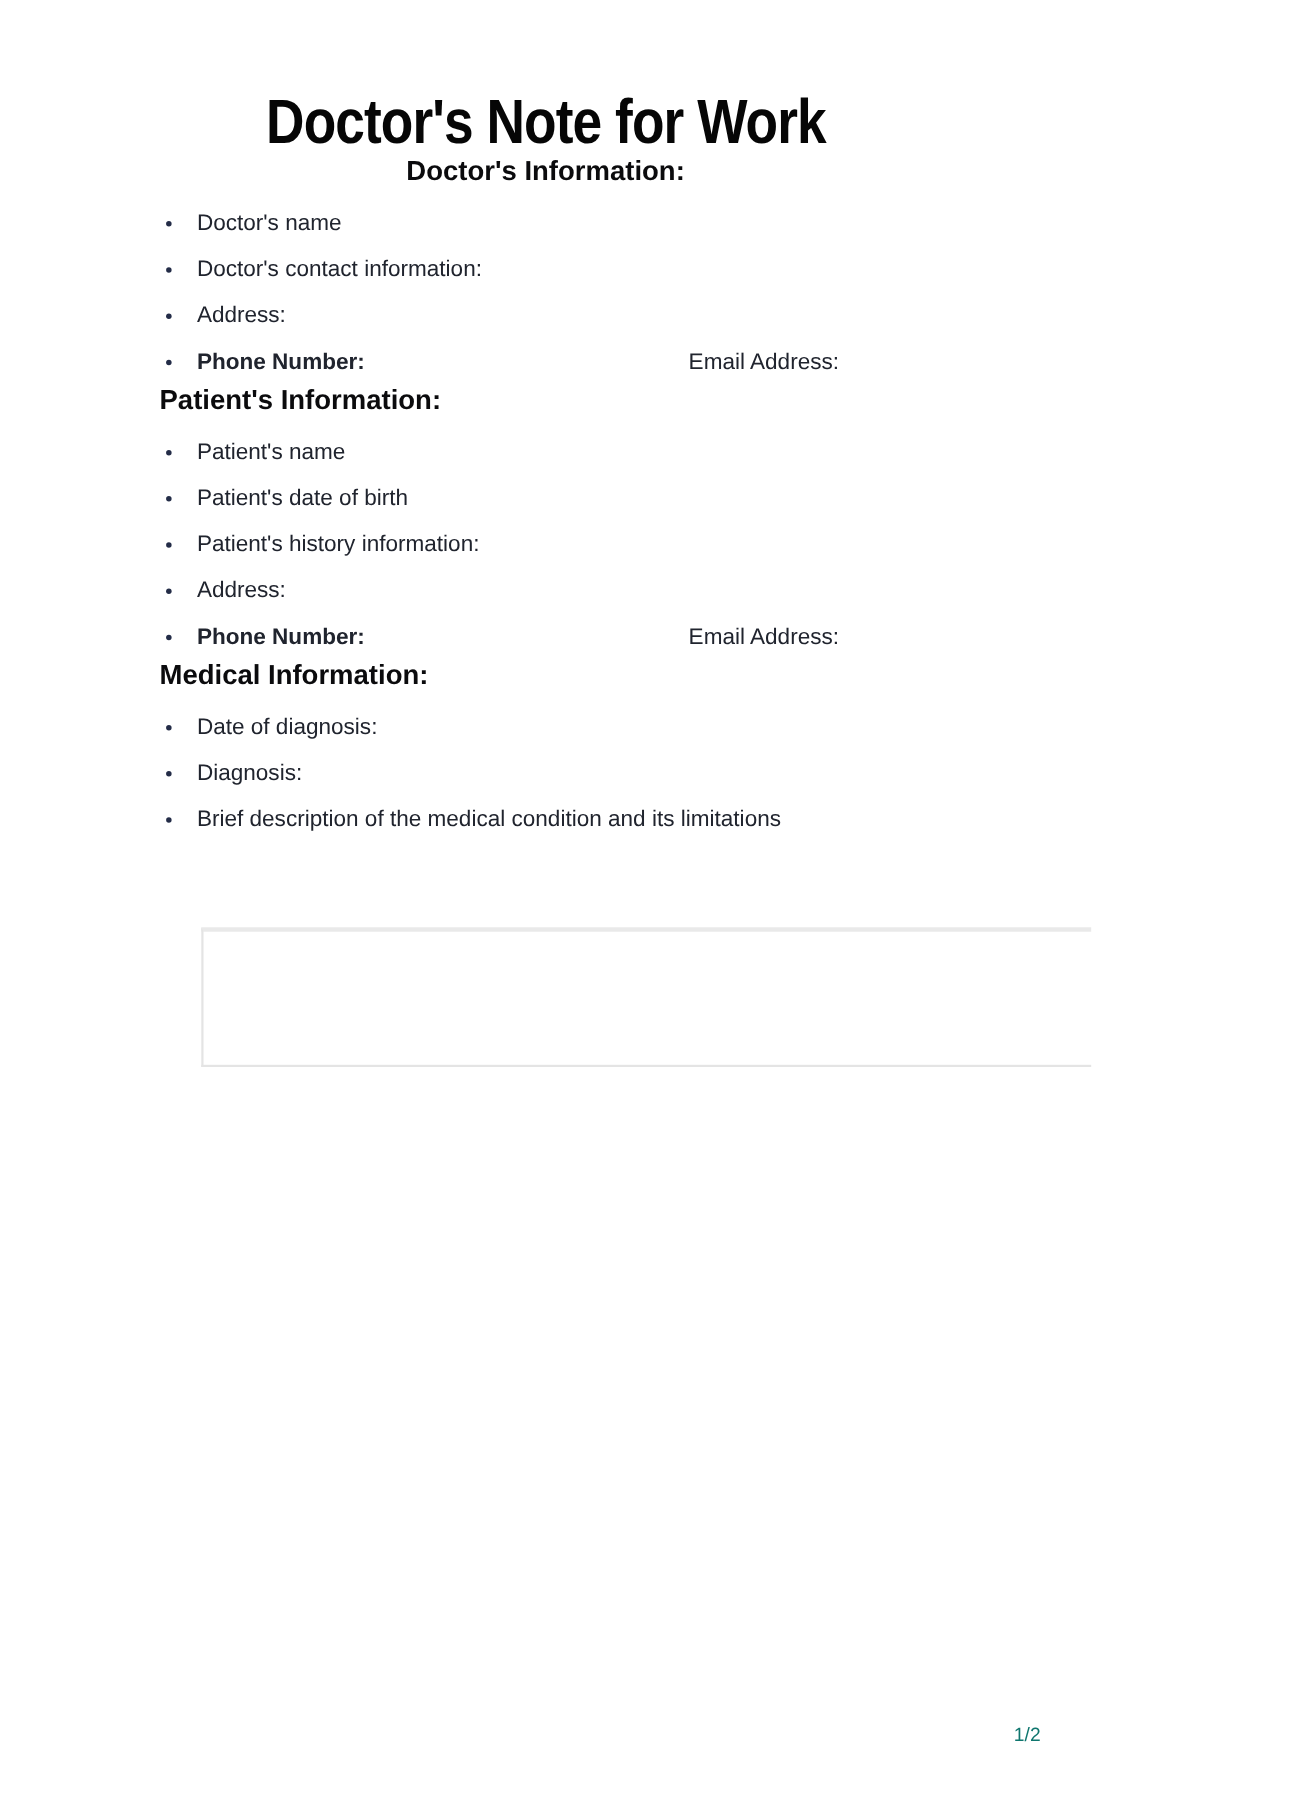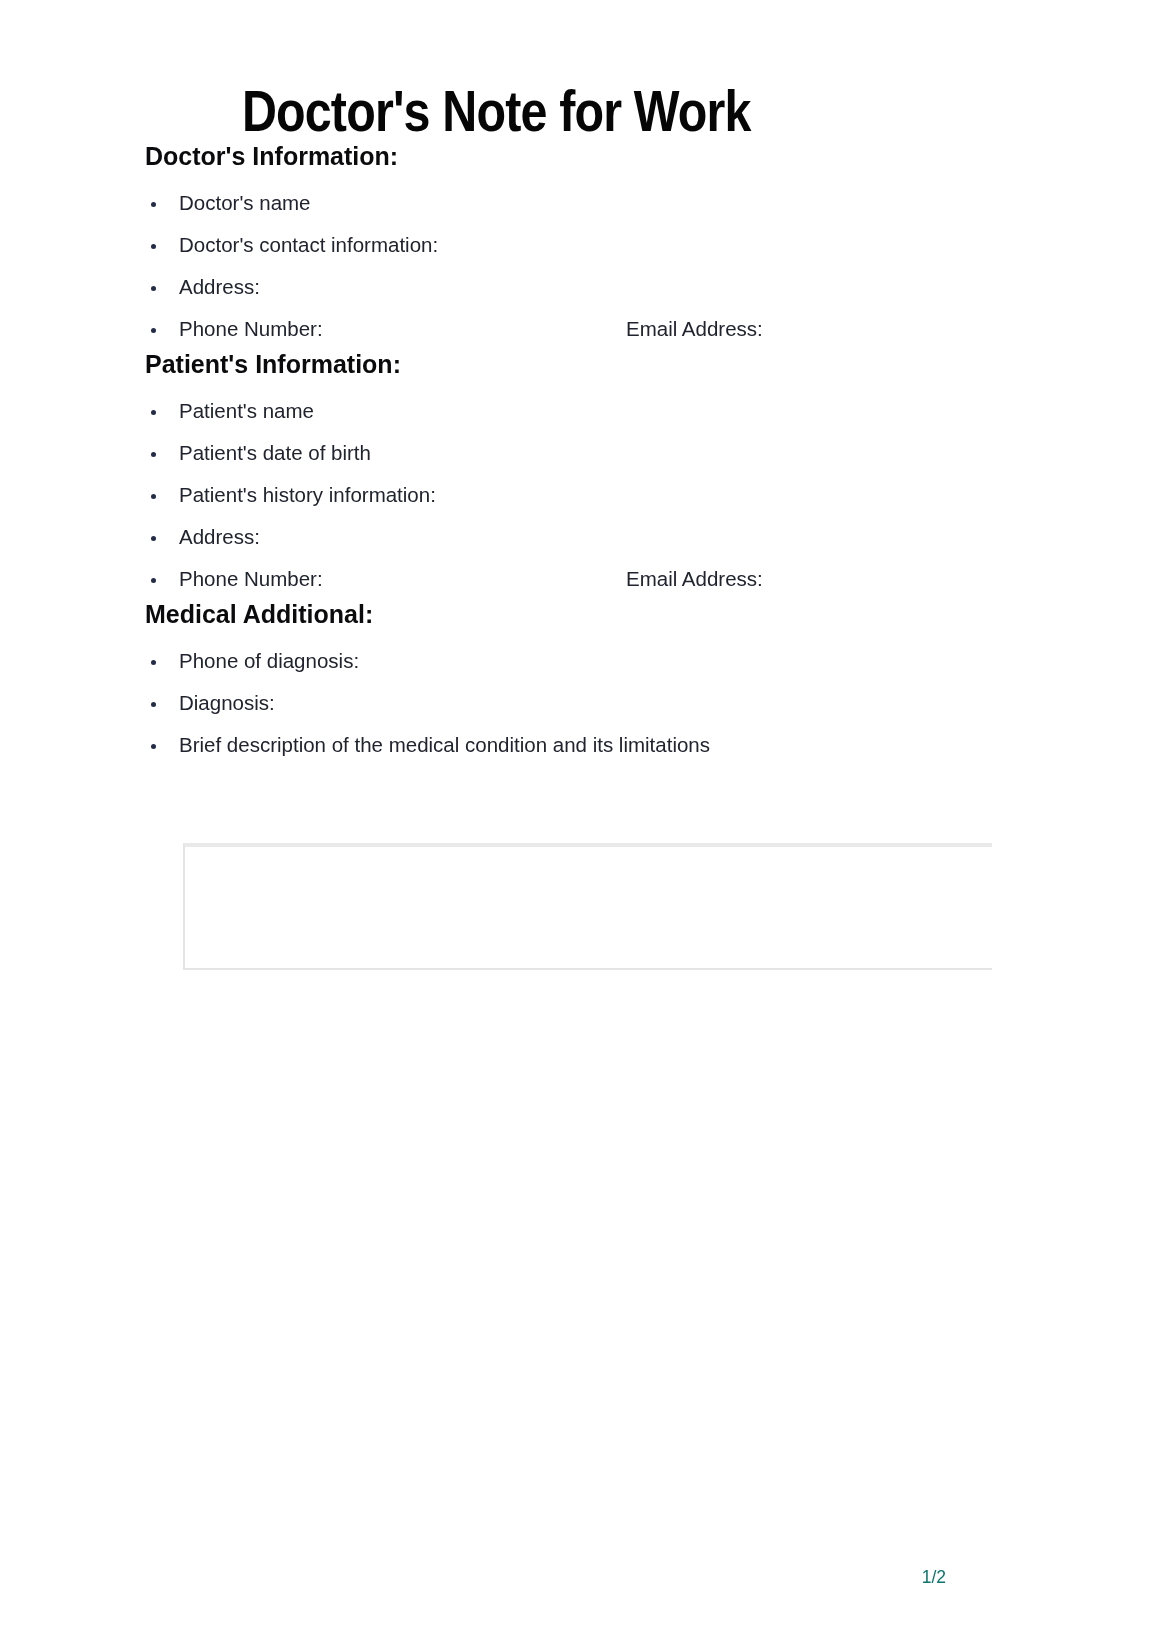--- a/index.html
+++ b/index.html
@@ -35,21 +35,21 @@
   .content {
     margin: 0 145px;
   }
   h2.section-heading {
     margin: 0;
     font-size: 25px;
     line-height: 29px;
     font-weight: bold;
     color: #0b0b0d;
   }
-  .mt-title { margin-top: 79px; }
+  .mt-title { margin-top: 79px; text-align: center; }
   .mt-s2 { margin-top: 45px; }
   .mt-s3 { margin-top: 66px; }
   .mt-s4 { margin-top: 61px; }
   ul.bullet-list {
     margin: 11px 0 0 0;
     padding: 0 0 0 23px;
     list-style: disc;
   }
   ul.bullet-list li {
     font-size: 20.5px;
@@ -60,20 +60,21 @@
   ul.bullet-list li::marker {
     color: #232c47;
     font-size: 17px;
   }
   ul.gap-list {
     margin-top: 41px;
   }
   .inline-pair .pair-first {
     display: inline-block;
     width: 447px;
+    font-weight: bold;
   }
   .notes-box {
     display: block;
     box-sizing: border-box;
     margin: 77px 0 0 38px;
     width: 842px;
     height: 127px;
     background: #ffffff;
     border: 2px solid #e4e4e4;
     border-top: 4px solid #e9e9e9;
@@ -111,23 +112,23 @@
 
     <h2 class="section-heading mt-s2">Patient's Information:</h2>
     <ul class="bullet-list">
       <li>Patient's name</li>
       <li>Patient's date of birth</li>
       <li>Patient's history information:</li>
       <li>Address:</li>
       <li class="inline-pair"><span class="pair-first">Phone Number:</span><span>Email Address:</span></li>
     </ul>
 
-    <h2 class="section-heading mt-s3">Medical Additional:</h2>
+    <h2 class="section-heading mt-s3">Medical Information:</h2>
     <ul class="bullet-list">
-      <li>Phone of diagnosis:</li>
+      <li>Date of diagnosis:</li>
       <li>Diagnosis:</li>
       <li>Brief description of the medical condition and its limitations</li>
     </ul>
 
 
     <textarea class="notes-box" style=""></textarea>
   </div>
 
   <div class="page-indicator">1/2</div>
 </div>

